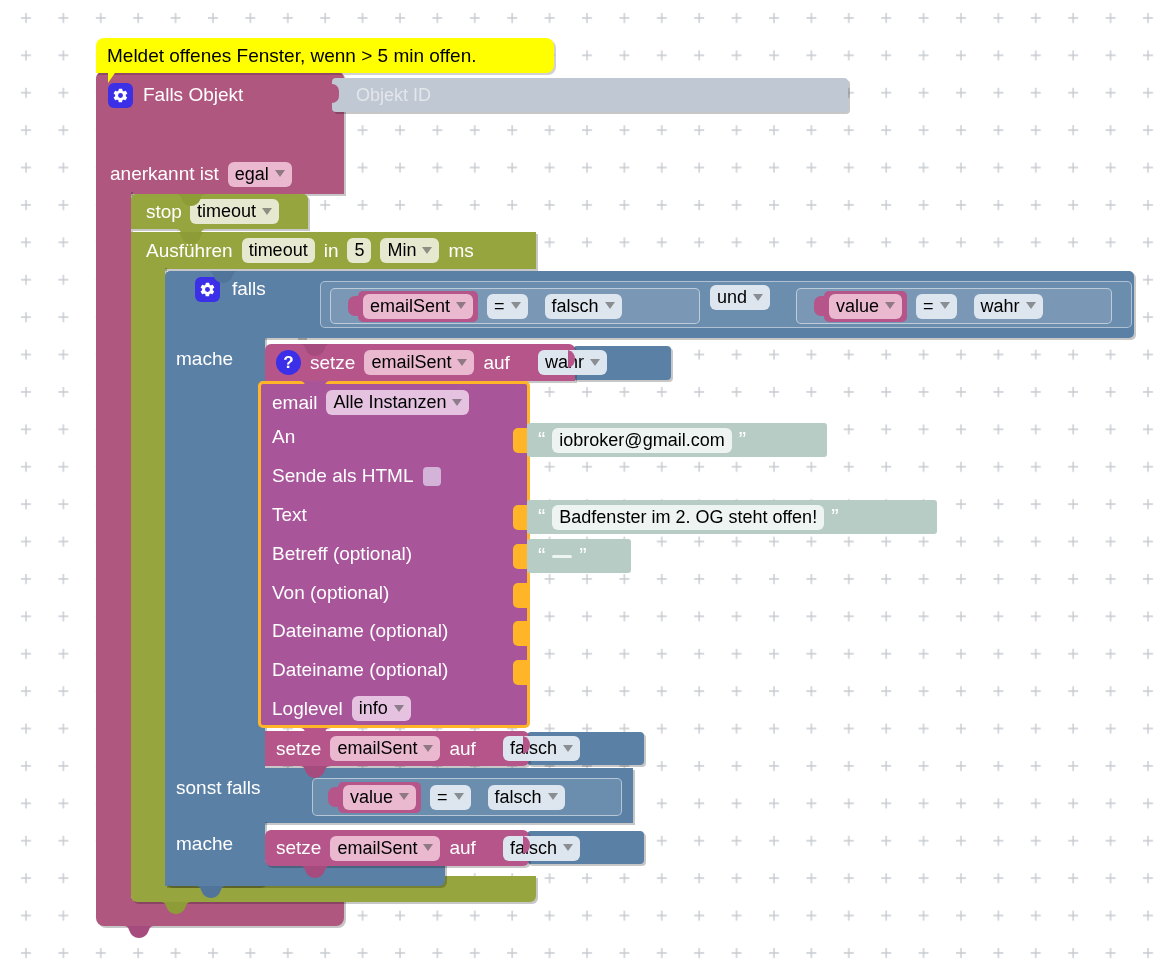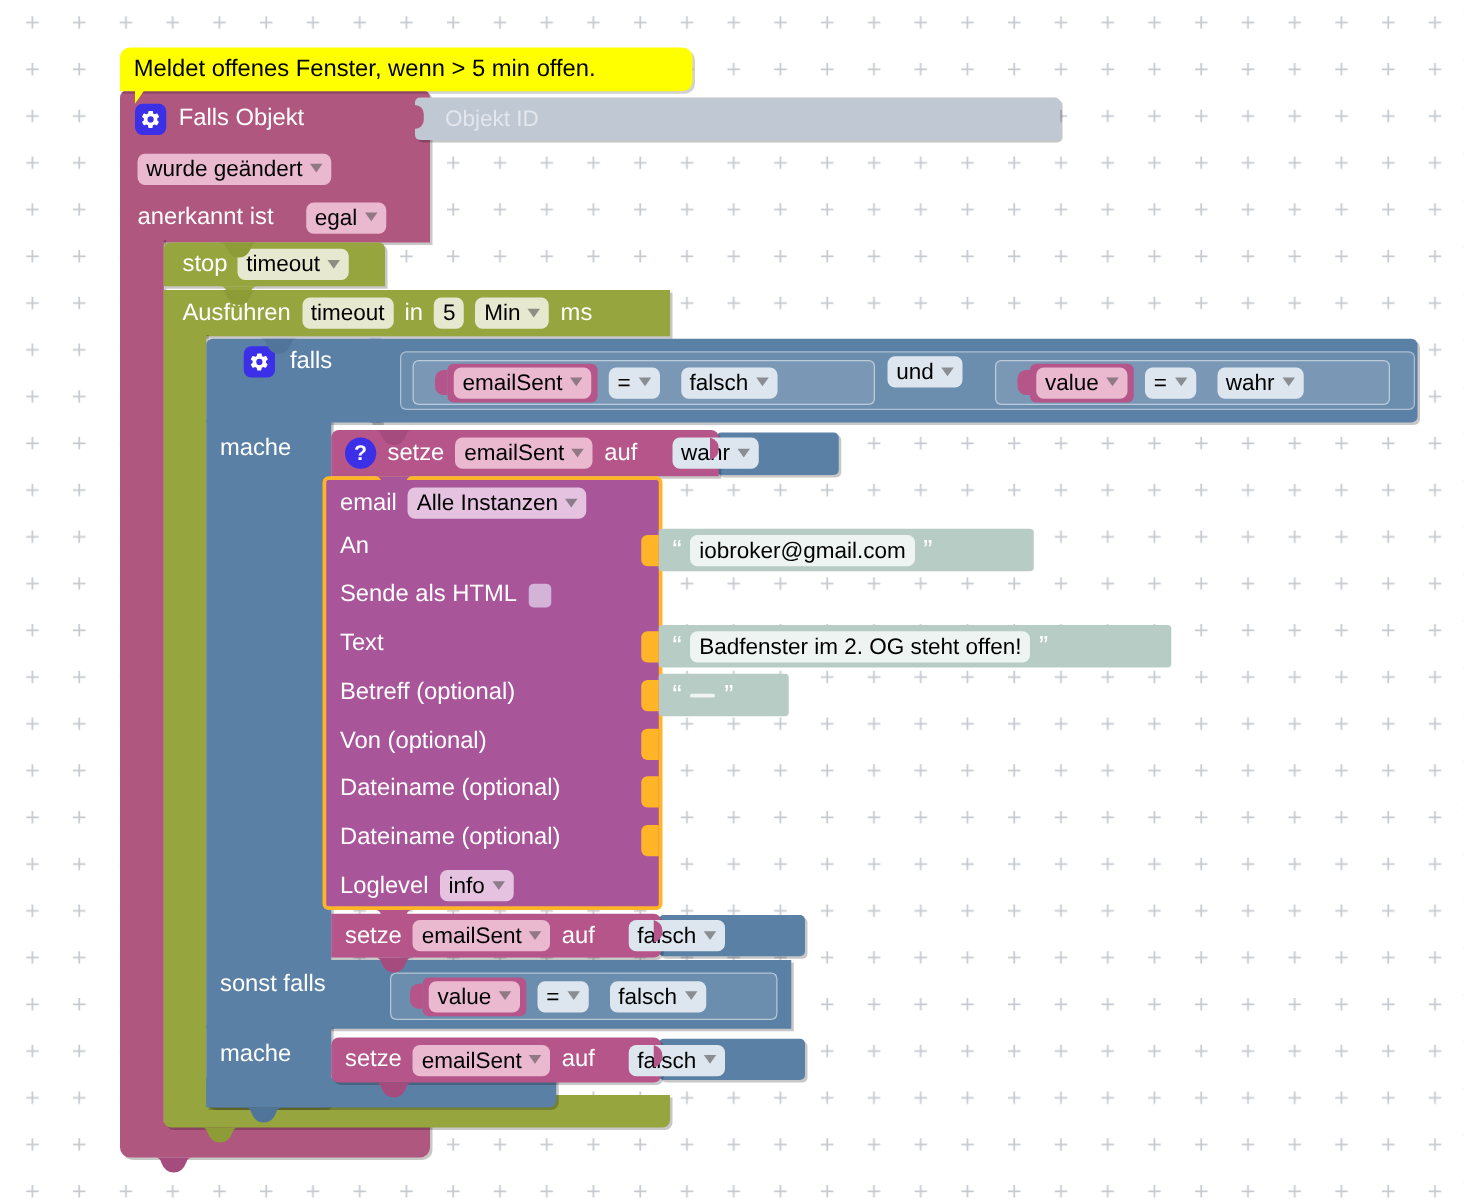--- a/index.html
+++ b/index.html
@@ -174,31 +174,23 @@
   </div>
 
   <div class="blk shadow" style="left:332px; top:78px; width:516px; height:34px; background:#c0c8d4; border-radius:4px; z-index:12;"></div>
   <div class="blk" style="left:327px; top:84px; width:12px; height:19px; background:#b0577f; border-radius:0 7px 7px 0; z-index:13;"></div>
   <div class="blk" style="left:332px; top:78px; width:516px; height:34px; z-index:14;">
     <div class="row" style="gap:9px; padding-left:24px;">
       <span class="lbl ghost" style="font-size:18px;">Objekt ID</span>
     </div>
   </div>
 
-  <div class="blk" style="left:96px; top:120px; width:248px; height:30px; z-index:14;">
-    <div class="row" style="padding-left:14px;">
-      <span class="field pink">
-        <span>wurde geändert</span>
-        <i class="caret"></i>
-      </span>
-    </div>
-  </div>
 
   <div class="blk" style="left:96px; top:159px; width:248px; height:30px; z-index:14;">
-    <div class="row" style="padding-left:14px; gap:26px;">
+    <div class="row" style="padding-left:14px; gap:9px;">
       <span class="lbl">anerkannt ist</span>
       <span class="field pink">
         <span>egal</span>
         <i class="caret"></i>
       </span>
     </div>
   </div>
 
   <div class="blk c-timeouts shadow" style="left:131px; top:194px; width:177px; height:35px; border-radius:5px 5px 0 0; z-index:16;"></div>
   <div class="blk" style="left:131px; top:194px; width:177px; height:35px; z-index:18;">

